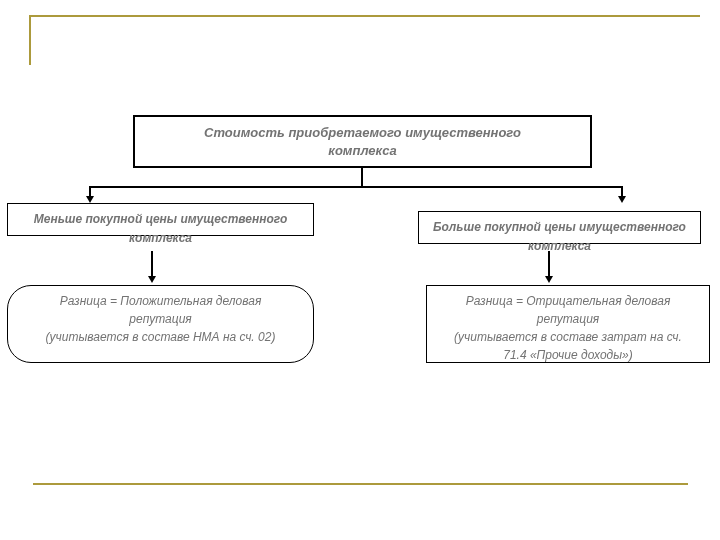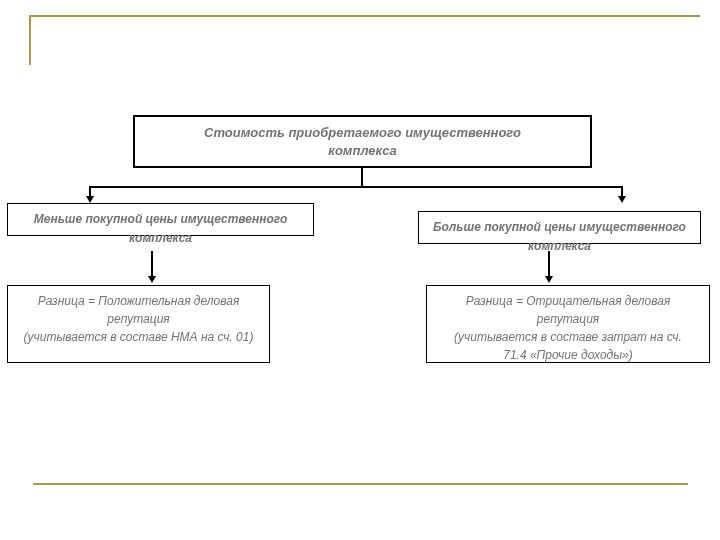--- a/index.html
+++ b/index.html
@@ -45,21 +45,21 @@
     line-height: 19px;
   }
   .cond-left  { left: 7px;   width: 307px; }
   .cond-right { left: 418px; width: 283px; margin-top: 8px; }
 
   .res-box {
     top: 285px; height: 78px;
     font-size: 12px;
     padding-top: 6px;
   }
-  .res-left  { left: 7px;   width: 263px; }
+  .res-left  { left: 7px;   width: 307px; border-radius: 24px; }
   .res-right { left: 418px; width: 284px; margin-left: 8px; }
 
   
   .conn { position: absolute; background: #000000; }
   .conn-stem    { left: 361px; top: 168px; width: 2px;   height: 19px; }
   .conn-h       { left: 90px;  top: 186px; width: 532px; height: 2px; }
   .conn-drop-l  { left: 89px;  top: 186px; width: 2px;   height: 11px; }
   .conn-drop-r  { left: 621px; top: 186px; width: 2px;   height: 11px; }
   .conn-mid-l   { left: 151px; top: 251px; width: 2px;   height: 26px; }
   .conn-mid-r   { left: 548px; top: 251px; width: 2px;   height: 26px; }
@@ -108,21 +108,21 @@
   </div>
 
   <div class="conn conn-mid-l"></div>
   <div class="conn conn-mid-r"></div>
   <div class="arrow arrow-mid-l"></div>
   <div class="arrow arrow-mid-r"></div>
 
   <div class="box res-box res-left">
     <div class="ln">Разница = Положительная деловая</div>
     <div class="ln">репутация</div>
-    <div class="ln">(учитывается в составе НМА на сч. 01)</div>
+    <div class="ln">(учитывается в составе НМА на сч. 02)</div>
   </div>
   <div class="box res-box res-right">
     <div class="ln">Разница = Отрицательная деловая</div>
     <div class="ln">репутация</div>
     <div class="ln">(учитывается в составе затрат на сч.</div>
     <div class="ln">71.4 «Прочие доходы»)</div>
   </div>
 
 </div>
 

